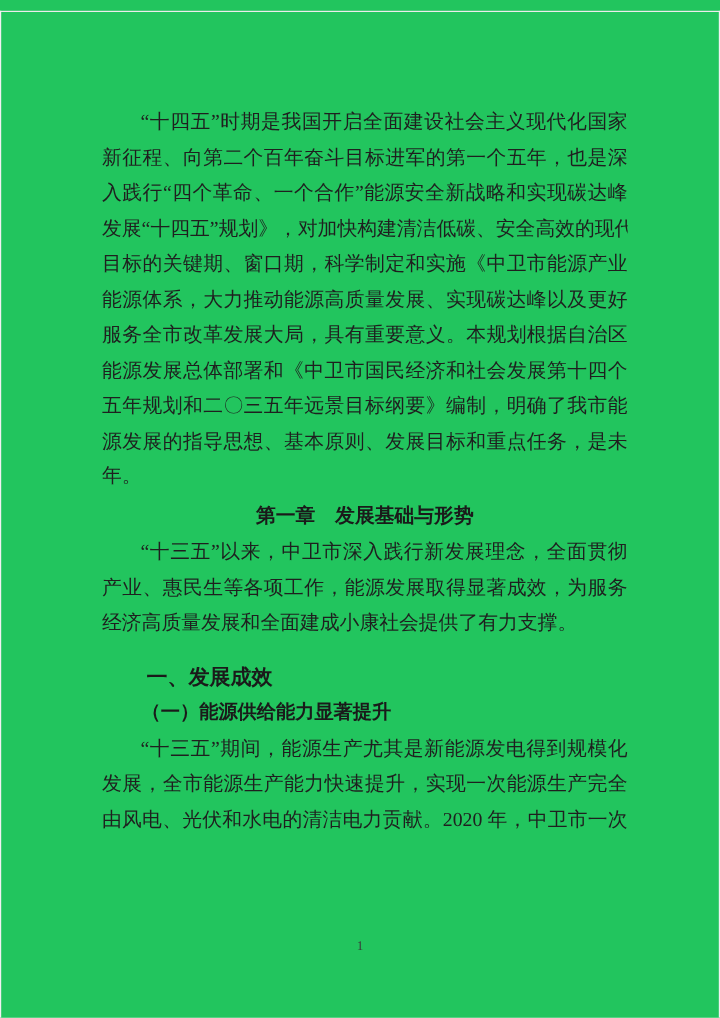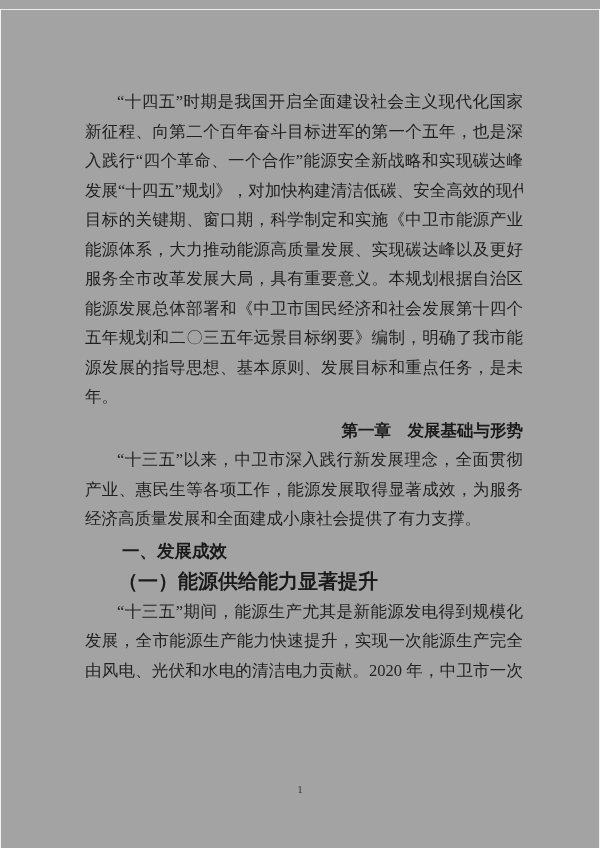--- a/index.html
+++ b/index.html
@@ -3,21 +3,21 @@
 <meta charset="utf-8">
 <style>
   * { margin: 0; padding: 0; box-sizing: border-box; }
   html, body { width: 600px; height: 848px; }
   body {
     background: #ffffff;
     position: relative;
     font-family: "Liberation Serif", "DejaVu Serif", serif;
     overflow: hidden;
   }
-  .page { position: absolute; inset: 0; background: #a3a3a3; }
+  .page { position: absolute; inset: 0; background: #22c55e; }
 
   
   .edge-top   { position: absolute; top: 9px; left: 0; right: 0; height: 1px; background: #ececec; }
   .edge-left  { position: absolute; top: 9px; bottom: 0; left: 0; width: 1px; background: #f1f1f1; }
   .edge-right { position: absolute; top: 9px; bottom: 0; right: 0; width: 1px; background: #f1f1f1; }
 
   .doc {
     position: absolute;
     left: 85px;
     top: 87px;
@@ -33,43 +33,43 @@
     overflow: hidden;
     white-space: nowrap;
   }
   .line.first { text-indent: 32px; }
   .line.end   { text-align-last: left; white-space: normal; }
 
   .chapter {
     height: 29.5px;
     line-height: 29.5px;
     margin-top: 4px;
-    text-align: right;
+    text-align: center;
     font-family: "Liberation Sans", "DejaVu Sans", sans-serif;
     font-weight: bold;
     font-size: 16.5px;
     color: #1a1a1a;
   }
   .h-num {
     height: 29.5px;
     line-height: 29.5px;
-    margin-top: 4px;
+    margin-top: 16px;
     padding-left: 37px;
-    font-family: Liberation Mono, monospace;
+    font-family: Liberation Sans, sans-serif;
     font-weight: bold;
     font-size: 17.5px;
     color: #1a1a1a;
   }
   .h-sub {
     height: 29.5px;
     line-height: 29.5px;
     padding-left: 33px;
     font-family: "Liberation Serif", "DejaVu Serif", serif;
     font-weight: bold;
-    font-size: 20px;
+    font-size: 16px;
     color: #1a1a1a;
   }
   .page-number {
     position: absolute;
     top: 782px;
     left: 0;
     width: 100%;
     text-align: center;
     font-size: 11px;
     line-height: 14px;

